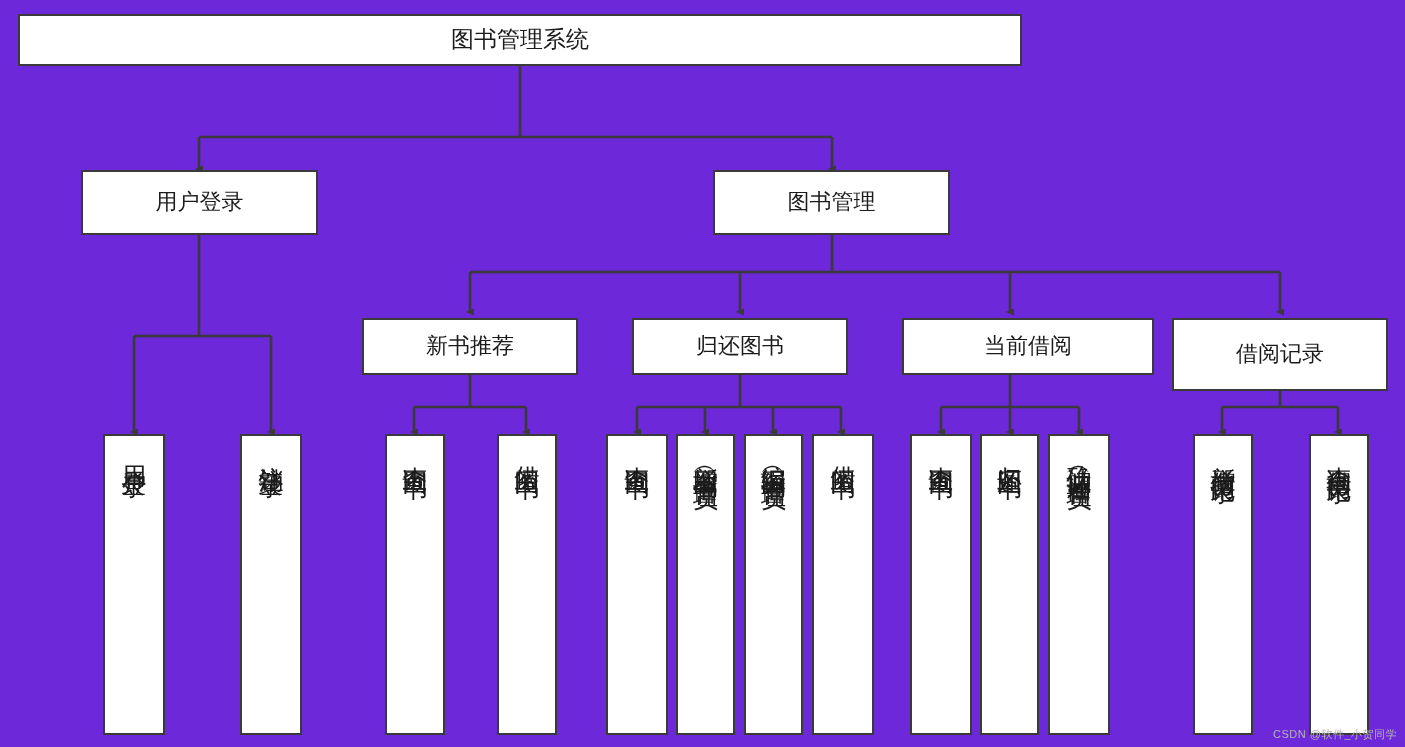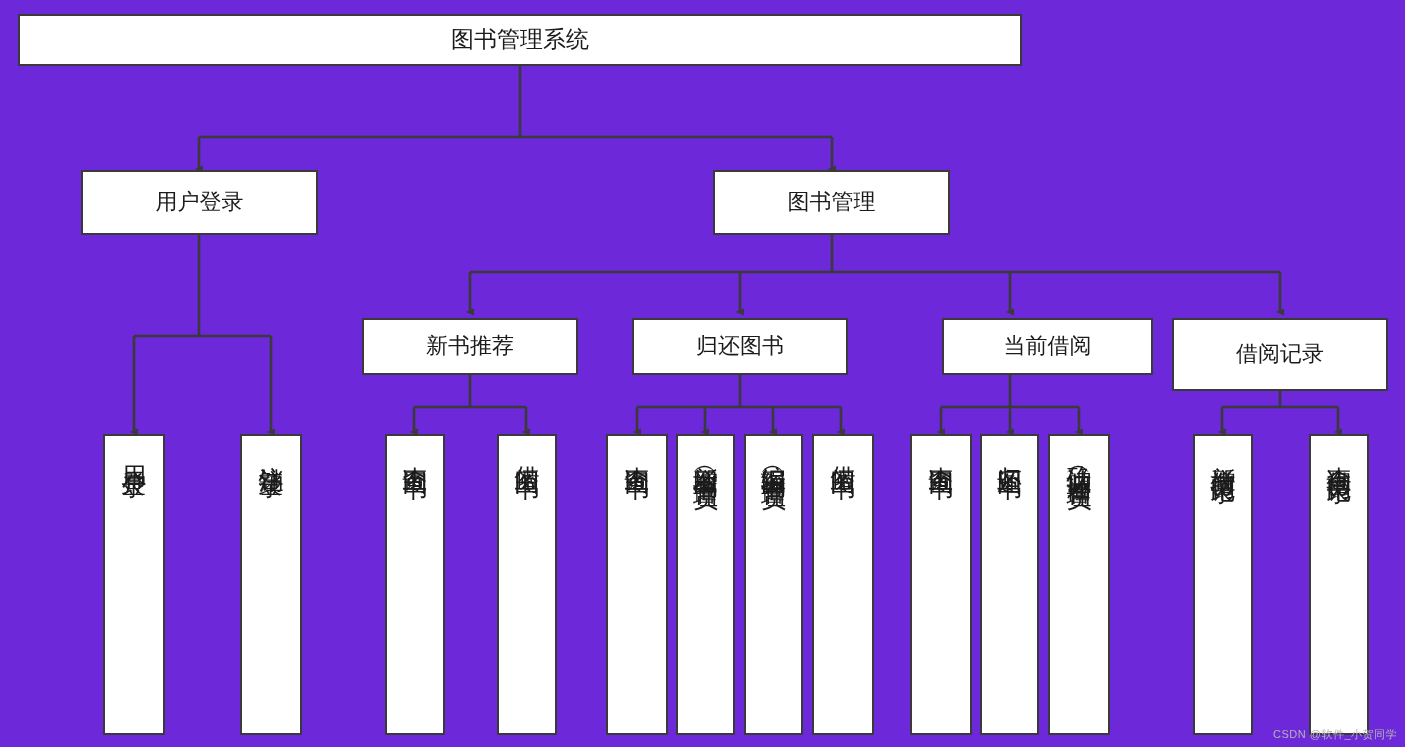--- a/index.html
+++ b/index.html
@@ -137,21 +137,21 @@
   <div class="node horiz" style="left:713px; top:170px; width:237px; height:65px;">
     <span class="node-label">图书管理</span>
   </div>
 
   <div class="node horiz" style="left:362px; top:318px; width:216px; height:57px;">
     <span class="node-label">新书推荐</span>
   </div>
   <div class="node horiz" style="left:632px; top:318px; width:216px; height:57px;">
     <span class="node-label">归还图书</span>
   </div>
-  <div class="node horiz" style="left:902px; top:318px; width:211px; height:57px;margin-left:40px;">
+  <div class="node horiz" style="left:902px; top:318px; width:252px; height:57px;">
     <span class="node-label">当前借阅</span>
   </div>
   <div class="node horiz" style="left:1172px; top:318px; width:216px; height:73px;">
     <span class="node-label">借阅记录</span>
   </div>
 
   <div class="node vert" style="left:103px; top:434px; width:62px; height:301px;">
     <span class="node-label">用户登录</span>
   </div>
   <div class="node vert" style="left:240px; top:434px; width:62px; height:301px;">

